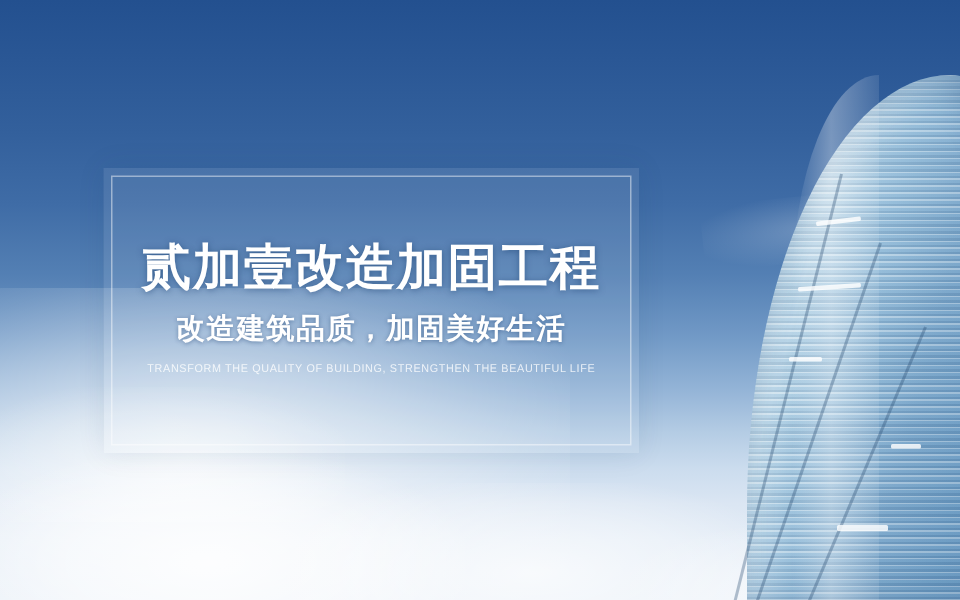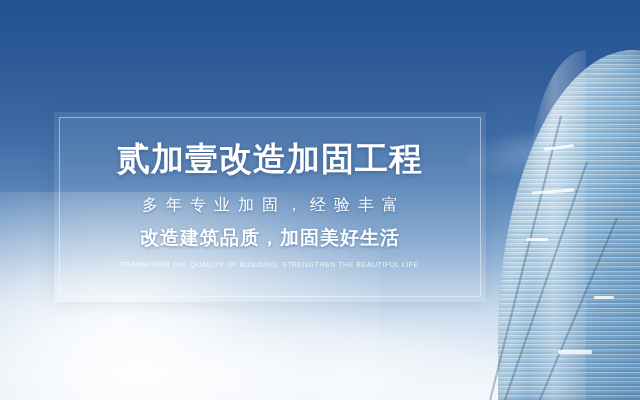--- a/index.html
+++ b/index.html
@@ -139,22 +139,22 @@
   }
   .tower-hl.h1 { left:46px; top:96px;  width:30px; height:3px; transform:rotate(-7deg); }
   .tower-hl.h2 { left:34px; top:140px; width:42px; height:3px; transform:rotate(-4deg); }
   .tower-hl.h3 { left:28px; top:188px; width:22px; height:3px; }
   .tower-hl.h4 { left:60px; top:300px; width:34px; height:4px; }
   .tower-hl.h5 { left:96px; top:246px; width:20px; height:3px; }
 
   
   .panel {
     position:absolute;
-    left:54px; top:112px;
-    width:432px; height:190px;
+    left:69px; top:112px;
+    width:357px; height:190px;
     background:rgba(255,255,255,0.085);
     box-shadow:0 0 18px rgba(18,54,100,0.10);
   }
   .panel-inner-border {
     position:absolute;
     left:5px; top:5px; right:5px; bottom:5px;
     border:1px solid rgba(255,255,255,0.46);
   }
 
   .content {
@@ -227,19 +227,18 @@
       <div class="tower-hl h3"></div>
       <div class="tower-hl h4"></div>
       <div class="tower-hl h5"></div>
     </div>
   </div>
 
   <div class="panel">
     <div class="panel-inner-border"></div>
     <div class="content">
       <div class="title-main">贰加壹改造加固工程</div>
-      <div class="title-sub1">多年专业加固，经验丰富</div>
       <div class="title-sub2">改造建筑品质，加固美好生活</div>
       <div class="title-en">TRANSFORM THE QUALITY OF BUILDING, STRENGTHEN THE BEAUTIFUL LIFE</div>
     </div>
   </div>
 
 </div>
 
 </body></html>

